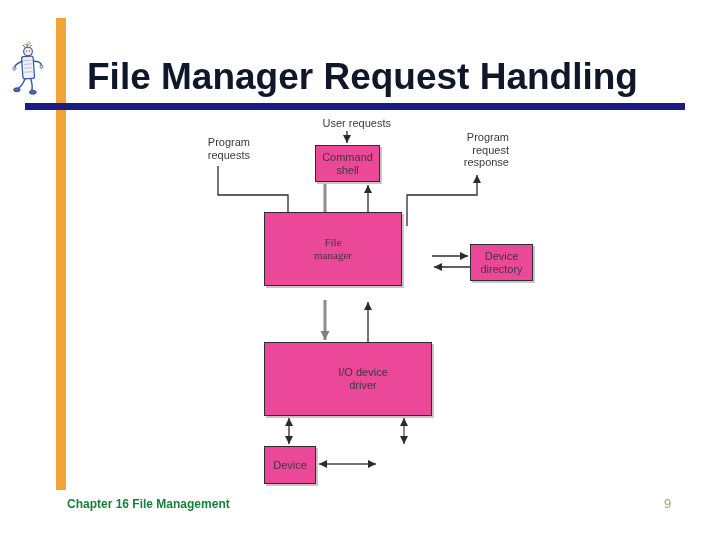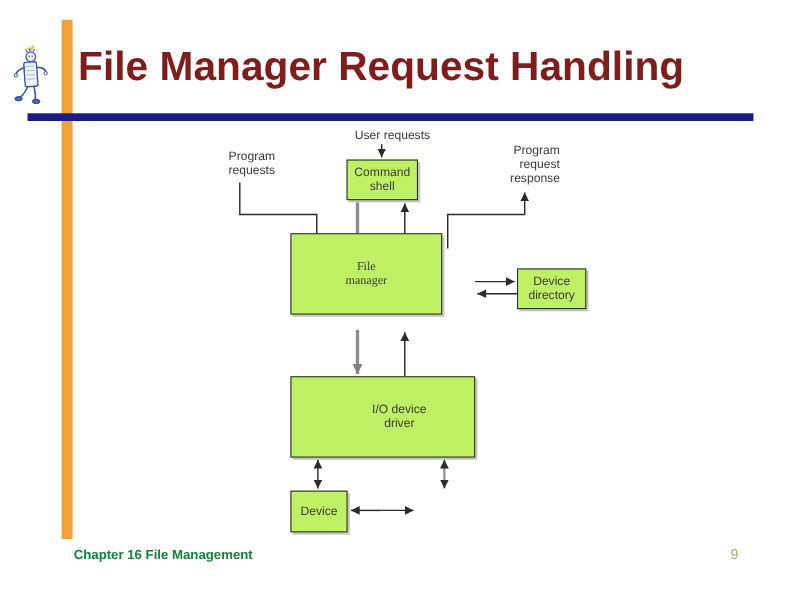--- a/index.html
+++ b/index.html
@@ -6,31 +6,31 @@
   .slide {
     position:relative; width:720px; height:540px; background:#ffffff;
     font-family:"Liberation Sans", sans-serif; overflow:hidden;
   }
   .accent-bar {
     position:absolute; left:56px; top:18px; width:10px; height:472px;
     background:#F2A438; z-index:1;
   }
   .logo { position:absolute; left:8px; top:40px; width:40px; height:58px; z-index:2; }
   .title {
-    position:absolute; left:71px; top:40px; width:620px; margin:0;
-    font-size:37px; font-weight:bold; color:#7f1d1d; letter-spacing:0px;
+    position:absolute; left:71px; top:40px; width:620px; margin:16px;
+    font-size:37px; font-weight:bold; color:#0f172a; letter-spacing:0px;
     white-space:nowrap; z-index:2;
   }
   .title-rule {
     position:absolute; left:25px; top:103px; width:660px; height:7px;
     background:#1C1C84; z-index:3;
   }
   .connectors { position:absolute; left:0; top:0; width:720px; height:540px; z-index:2; }
   .dbox {
-    position:absolute; background:#bef264; border:1.5px solid #2E2E2E;
+    position:absolute; background:#ec4899; border:1.5px solid #2E2E2E;
     box-shadow:2px 2px 0 rgba(150,150,150,0.55);
     display:flex; align-items:center; justify-content:center;
     font-size:11px; line-height:13px; color:#3A3A3A; text-align:center;
     z-index:3; box-sizing:border-box;
   }
   .pre { white-space:pre-line; }
   .dlabel {
     position:absolute; font-size:11px; line-height:12.5px; color:#3A3A3A;
     text-align:right; z-index:3;
   }

